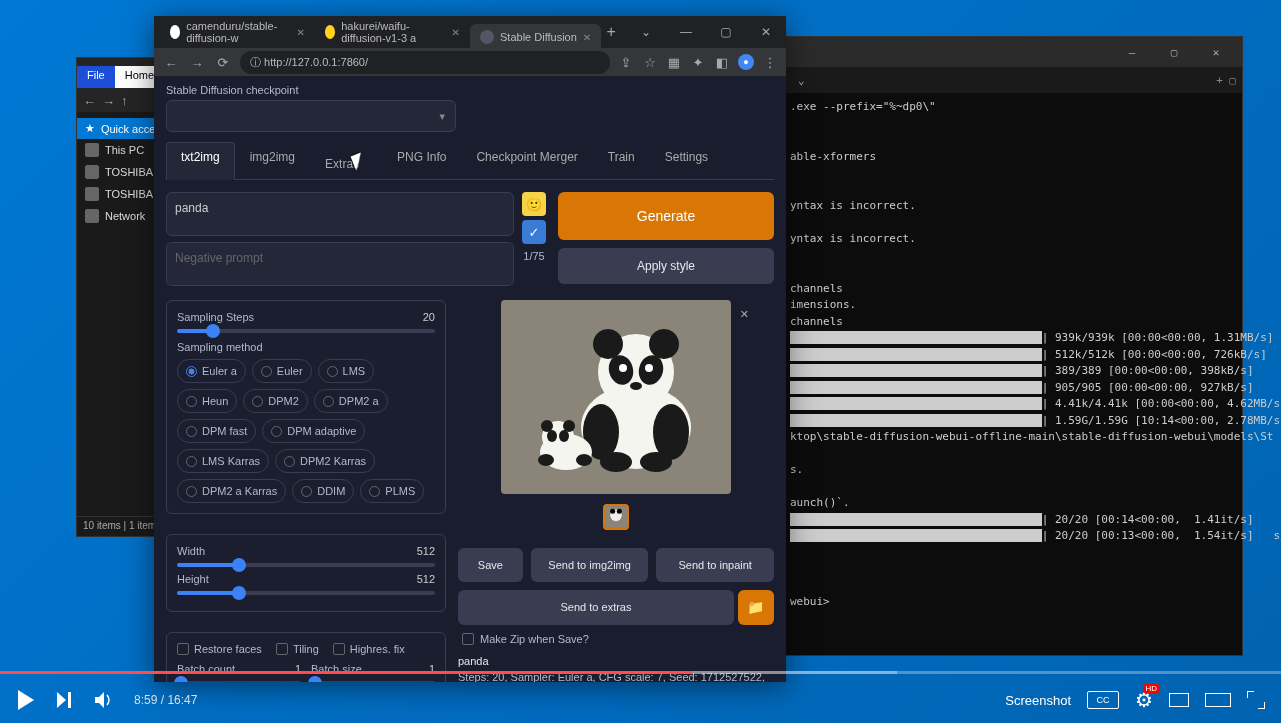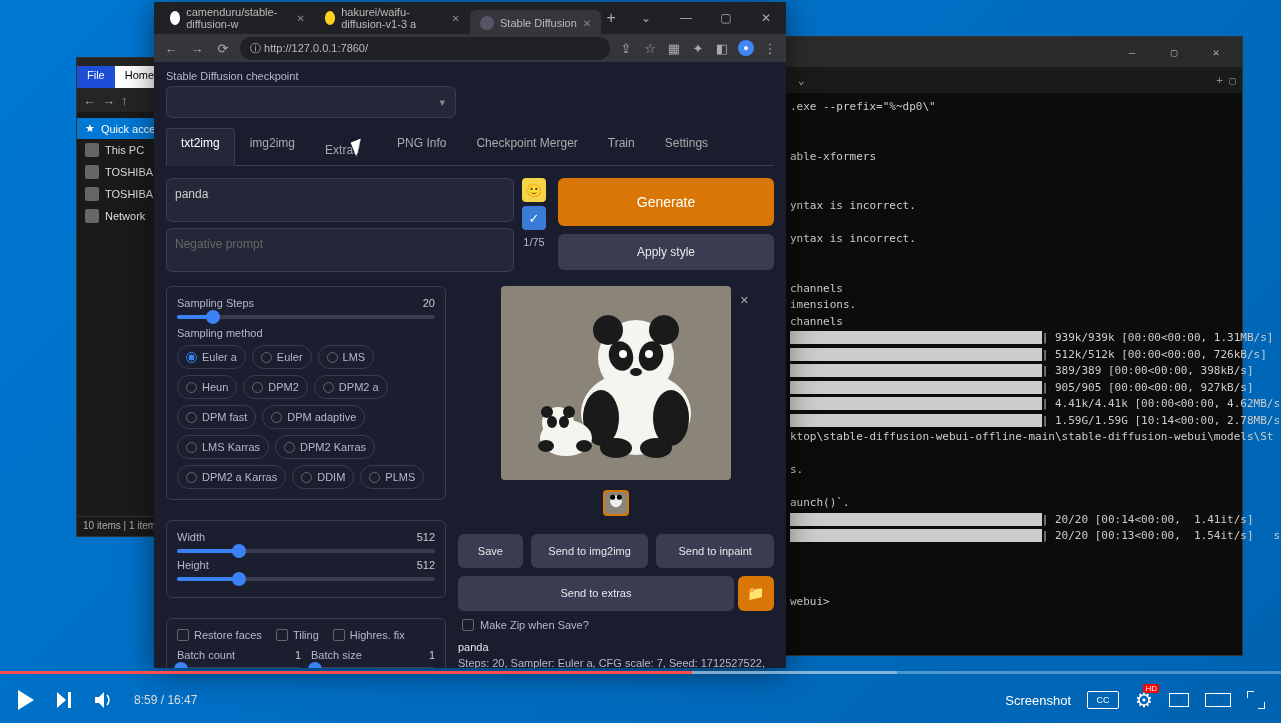--- a/index.html
+++ b/index.html
@@ -34,21 +34,21 @@
 }
 .term-title { height: 30px; background: #2b2b2b; display: flex; justify-content: flex-end; align-items: center; gap: 10px; padding: 0 10px; }
 .term-btn { width: 32px; text-align: center; color: #aaa; }
 .term-tabs { height: 26px; background: #1a1a1a; display: flex; align-items: center; padding: 0 6px; }
 .term-tab { padding: 4px 8px; font-size: 11px; color: #bbb; }
 .term-body { padding: 6px; white-space: pre; line-height: 1.5; }
 .term-body .hl { background: #ccc; color: #0c0c0c; }
 
 
 .browser {
-  position: absolute; left: 154px; top: 2px; width: 632px; height: 666px;
+  position: absolute; left: 154px; top: 16px; width: 632px; height: 666px;
   background: #737373; border-radius: 6px 6px 0 0; box-shadow: 0 4px 30px rgba(0,0,0,0.5);
   display: flex; flex-direction: column;
 }
 .brow-tabs { height: 32px; background: #202124; display: flex; align-items: center; padding-left: 6px; }
 .brow-tab { display: flex; align-items: center; gap: 6px; padding: 6px 10px; font-size: 11px; color: #bbb; border-radius: 6px 6px 0 0; max-width: 155px; }
 .brow-tab.active { background: #35363a; margin-top: 10px; }
 .favicon { width: 14px; height: 14px; border-radius: 50%; background: #777; }
 .fav-gh { background: #fff; }
 .fav-hf { background: #ffd21e; }
 .fav-sd { background: #556; }

